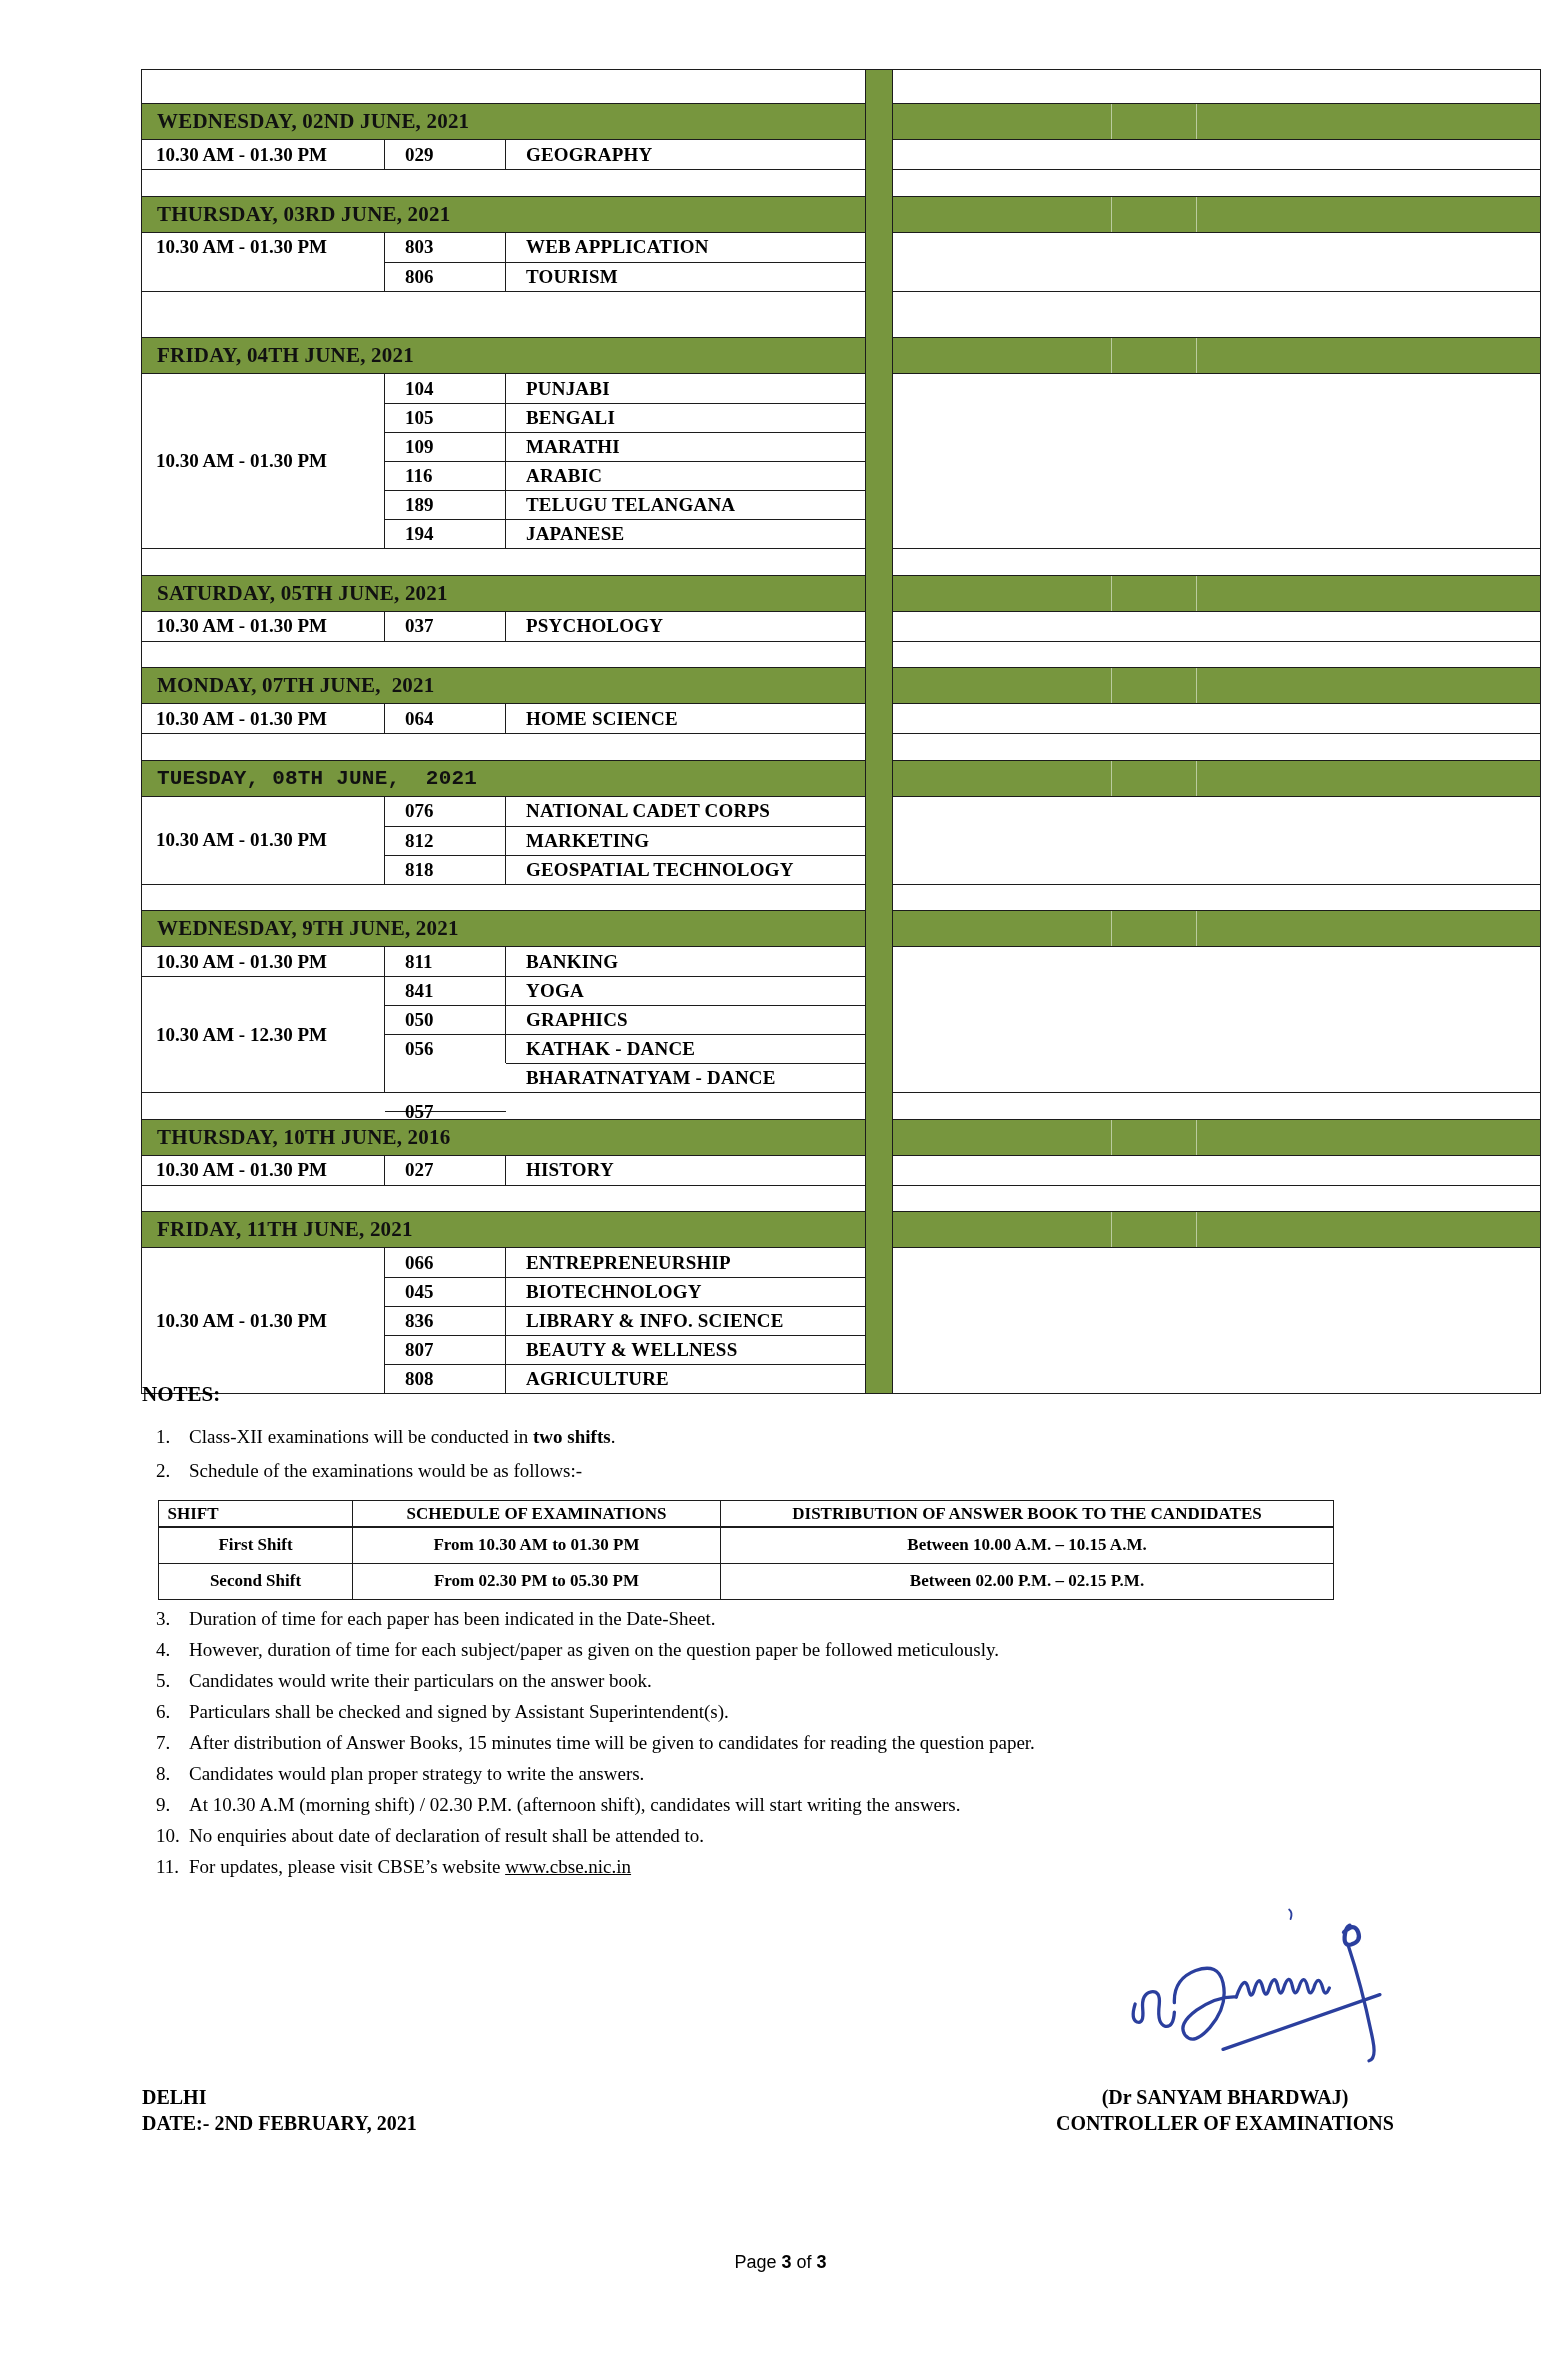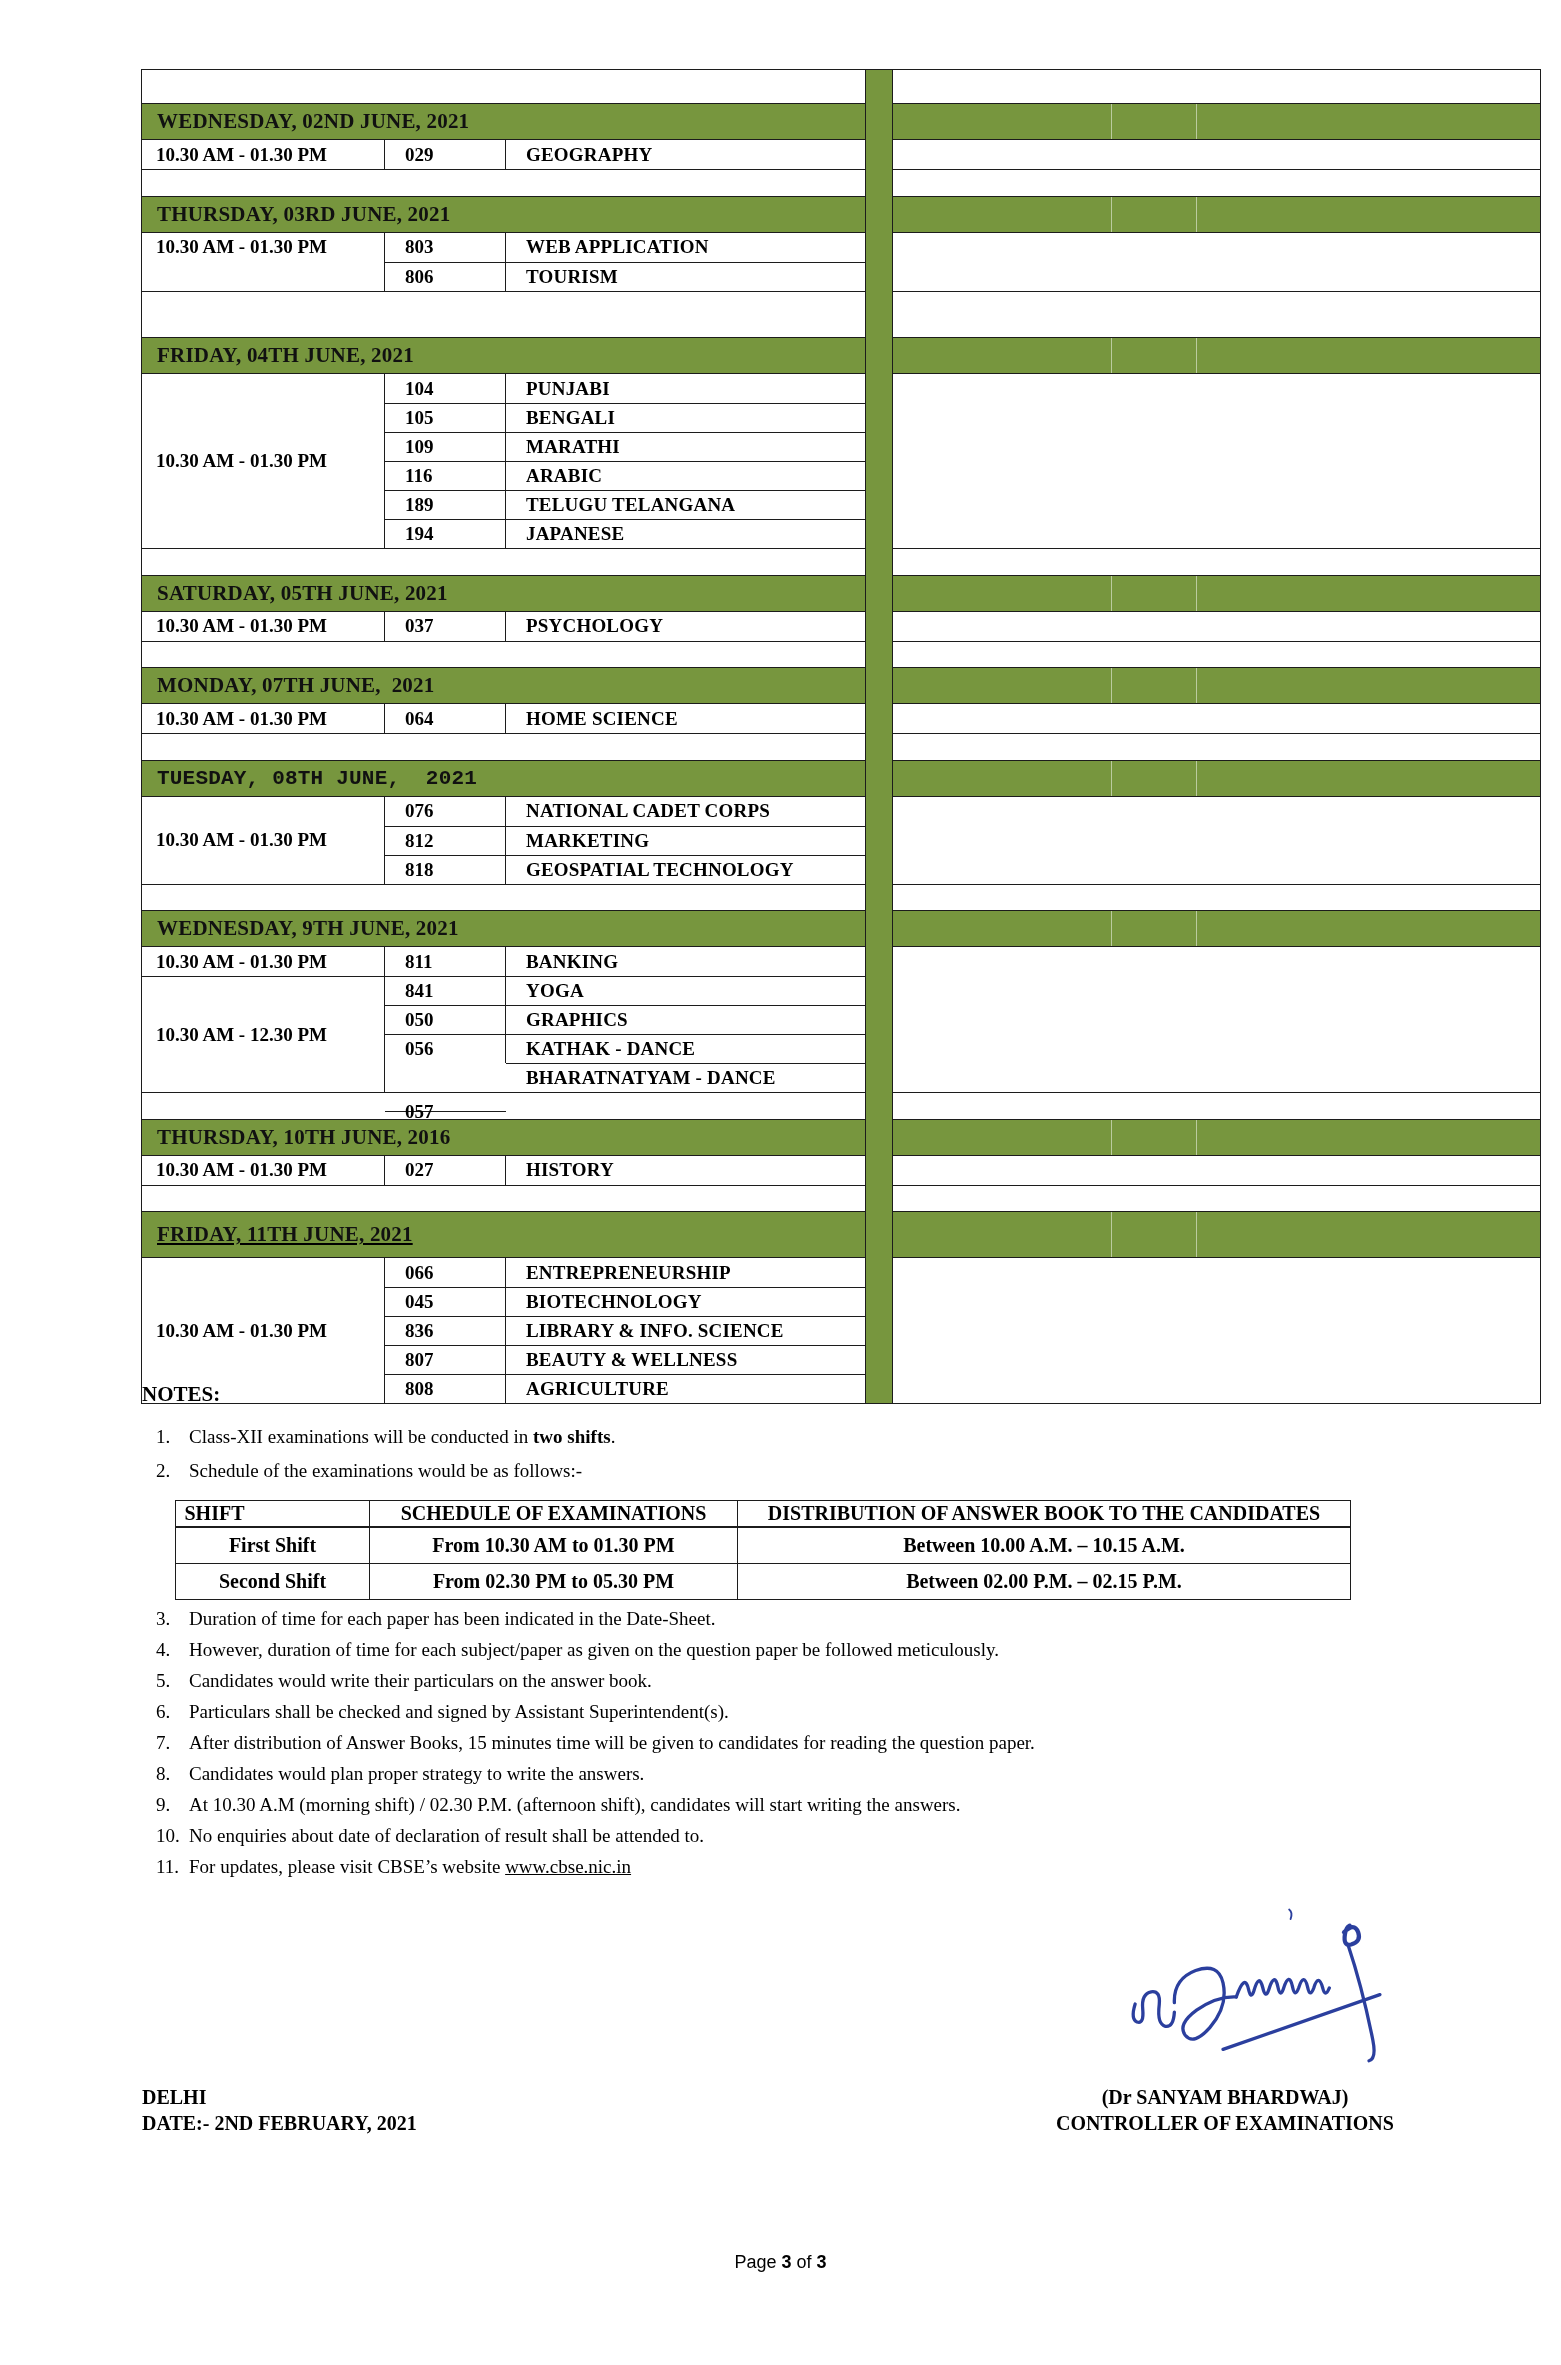--- a/index.html
+++ b/index.html
@@ -31,22 +31,22 @@
 
   
   .notes-heading{position:absolute;left:142px;top:1382px;font-size:21px;font-weight:bold;}
   .notes-list{position:absolute;left:142px;width:1372px;font-size:19px;}
   .note-li{position:relative;padding-left:47px;box-sizing:border-box;}
   .note-num{position:absolute;left:14px;top:0;}
   .ul{text-decoration:underline;}
   .b{font-weight:bold;}
 
   
-  .shift-table{position:absolute;left:175px;top:1500px;width:1174px;border-collapse:collapse;
-               font-size:20px;font-weight:bold;table-layout:fixed;}
+  .shift-table{position:absolute;left:158px;top:1500px;width:1174px;border-collapse:collapse;
+               font-size:17px;font-weight:bold;table-layout:fixed;}
   .shift-table td,.shift-table th{border:1.4px solid #1c1c1c;box-sizing:border-box;padding:0 8.5px;}
   .shift-table th{height:26.5px;text-align:center;}
   .shift-table th.first{text-align:left;}
   .shift-table td{height:36px;text-align:center;}
   .shift-table tr.hdr{border-bottom:2.4px solid #1c1c1c;}
   .col-shift{width:194px;}
   .col-sched{width:368px;}
   .col-dist{width:613px;}
 
   
@@ -240,21 +240,21 @@
             <div class="cell time-cell" style="grid-area: 1 / 1 / span 1;">10.30 AM - 01.30 PM</div>
             <div class="cell code-cell" style="grid-area: 1 / 2;">027</div>
             <div class="cell subj-cell" style="grid-area: 1 / 3;">HISTORY</div>
           </div>
           <div class="body-right"></div>
         </div>
         <div class="srow bt" style="height: 26.5px;">
           <div class="gap-left"></div>
           <div class="gap-right"></div>
         </div>
-        <div class="srow bt hdr-row" style="height: 46px; text-decoration: underline;">
+        <div class="srow bt hdr-row" style="height: 36px;">
           <div class="hdr-left">FRIDAY, 11TH JUNE, 2021</div>
           <div class="hdr-right">
             <div class="hdr-div" style="left: 246px;"></div>
             <div class="hdr-div" style="left: 331px;"></div>
           </div>
         </div>
         <div class="srow bt">
           <div class="body-left" style="grid-template-rows: repeat(5, 29px);">
             <div class="cell time-cell" style="grid-area: 1 / 1 / span 5;">10.30 AM - 01.30 PM</div>
             <div class="cell code-cell" style="grid-area: 1 / 2;">066</div>

